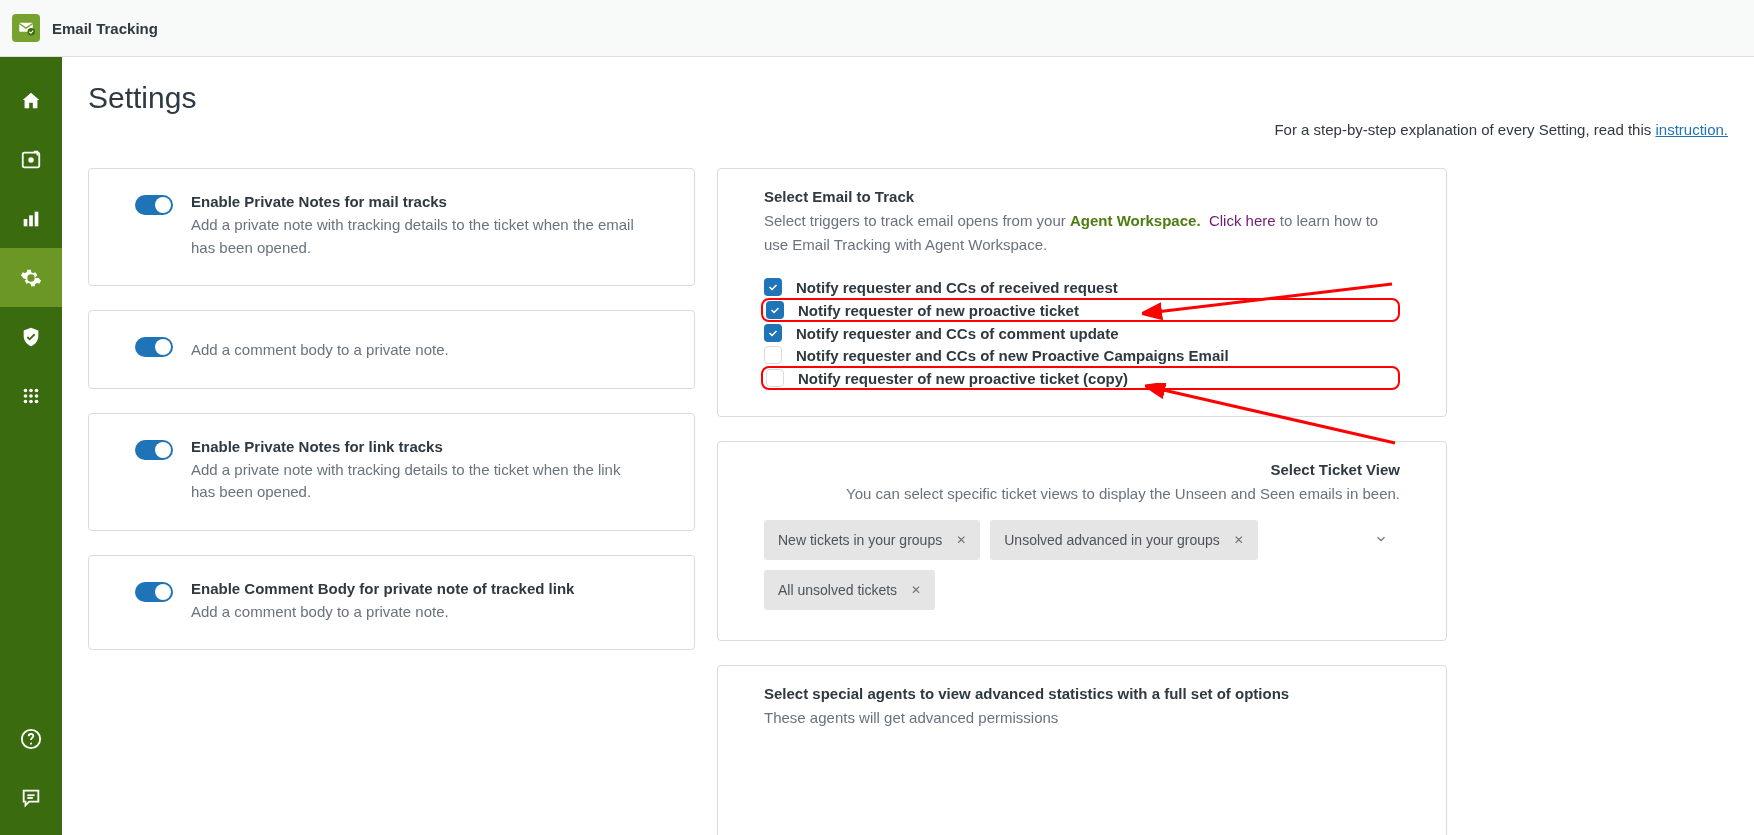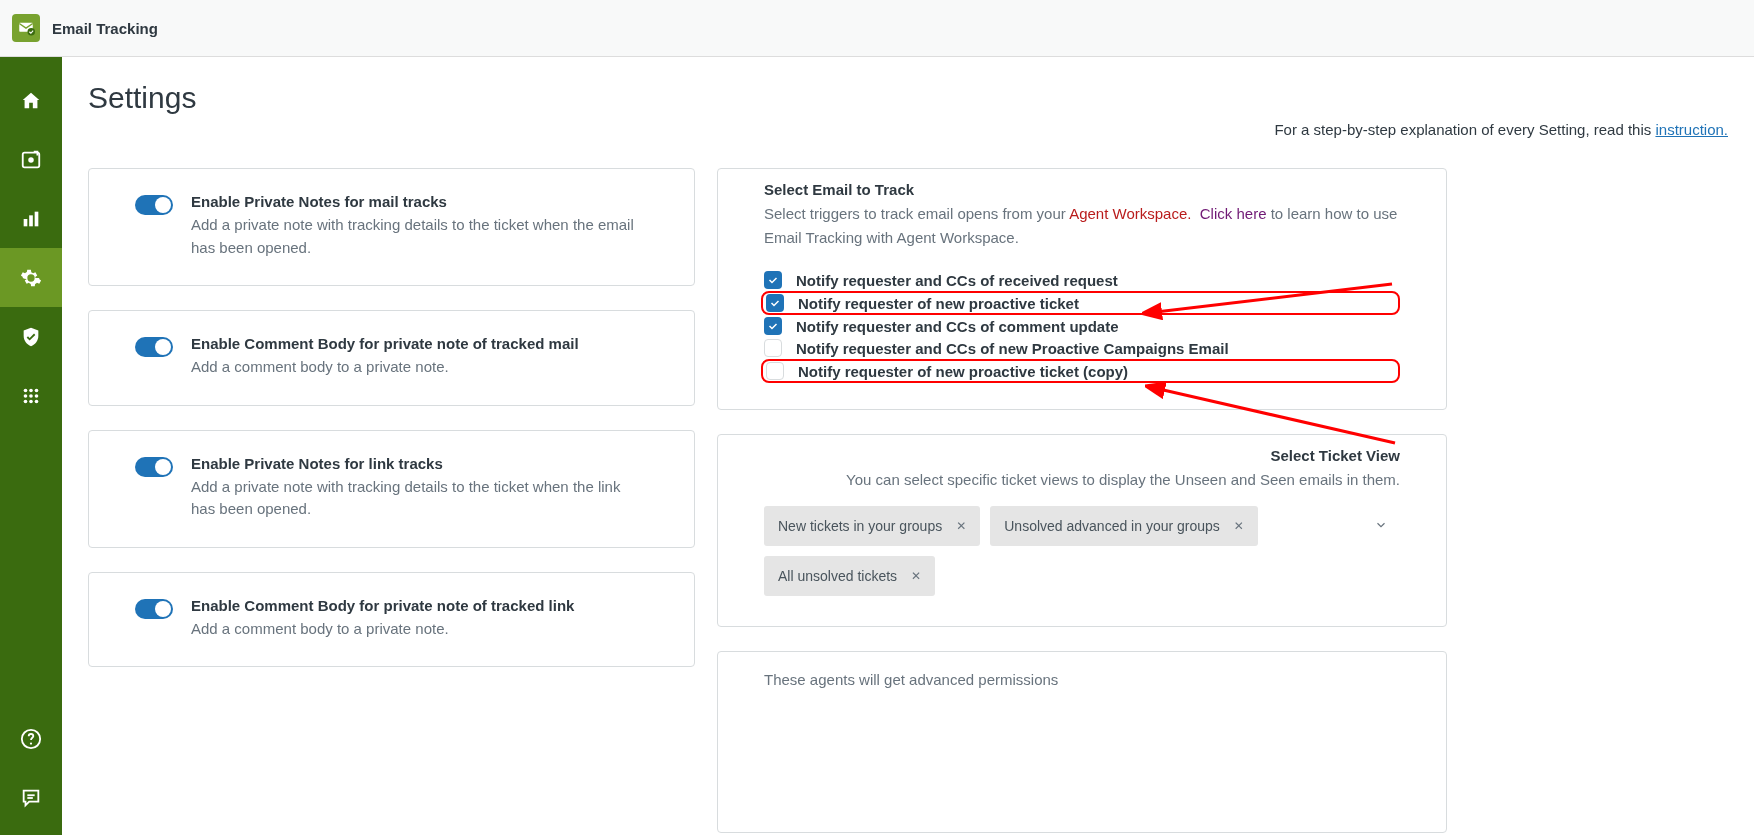--- a/index.html
+++ b/index.html
@@ -142,36 +142,36 @@
     font-size: 15px;
     color: #68737d;
     margin-top: 4px;
     line-height: 1.5;
   }
 
   
   .right-card {
     border: 1px solid #d8dcde;
     border-radius: 4px;
-    padding: 12px 46px 26px 46px;
+    padding: 19px 46px 26px 46px;
     margin-bottom: 24px;
     background: #fff;
   }
   .section-title {
     font-weight: 600;
     font-size: 15px;
     color: #2f3941;
   }
   .section-desc {
     font-size: 15px;
     color: #68737d;
     margin-top: 4px;
     line-height: 1.58;
   }
-  .section-desc b { color: #b91c1c; font-weight: 400; margin-top: 19px; }
+  .section-desc b { color: #4d7c0f; font-weight: 700; margin-top: 19px; }
   .section-desc a { color: #701a75; text-decoration: none; }
 
   .checklist {
     margin-top: 20px;
   }
   .check-row {
     display: flex;
     align-items: flex-end;
     gap: 14px;
     padding: 2px 0;
@@ -327,21 +327,20 @@
         <div class="setting-desc">Add a private note with tracking details to the ticket when the email has been opened.</div>
       </div>
     </div>
           </div>
           <div class="card">
     <div class="card-row">
       <div class="toggle on">
                 <div class="knob"></div>
               </div>
       <div style="max-width:470px;">
-        <div class="setting-title">Enable Comment Body for private note of tracked mail</div>
         <div class="setting-desc">Add a comment body to a private note.</div>
       </div>
     </div>
           </div>
           <div class="card">
     <div class="card-row">
       <div class="toggle on">
                 <div class="knob"></div>
               </div>
       <div style="max-width:470px;">
@@ -406,41 +405,42 @@
     <div class="checkbox unchecked">
       
     </div>
     <span class="check-label">Notify requester of new proactive ticket (copy)</span>
             </div>
           </div>
       </div>
 
       <div class="right-card" style="padding-bottom:30px;text-align:right;">
         <div class="section-title">Select Ticket View</div>
-        <div class="section-desc">You can select specific ticket views to display the Unseen and Seen emails in them.</div>
+        <div class="section-desc">You can select specific ticket views to display the Unseen and Seen emails in been.</div>
         <div class="tags-wrap">
           <div id="tags-container" style="display:contents;"><div class="tag">
                 <span>New tickets in your groups</span>
                 <span class="x">✕</span>
               </div><div class="tag">
                 <span>Unsolved advanced in your groups</span>
                 <span class="x">✕</span>
               </div><div class="tag">
                 <span>All unsolved tickets</span>
                 <span class="x">✕</span>
               </div></div>
           <span class="tags-chevron">
             <svg width="14" height="14" viewBox="0 0 24 24">
                 <path d="M6 9l6 6 6-6" fill="none" stroke="#68737d" stroke-width="2"></path>
               </svg>
           </span>
         </div>
       </div>
 
       <div class="right-card" style="padding-bottom:140px;">
+        <div class="section-title">Select special agents to view advanced statistics with a full set of options</div>
         <div class="section-desc">These agents will get advanced permissions</div>
       </div>
 
     </div>
   </div>
 </div>
 
 <svg class="arrow" style="left:1142px; top:276px;" width="260" height="60">
   <defs>
       <marker id="ah1" markerWidth="10" markerHeight="10" refX="2" refY="3" orient="auto">

